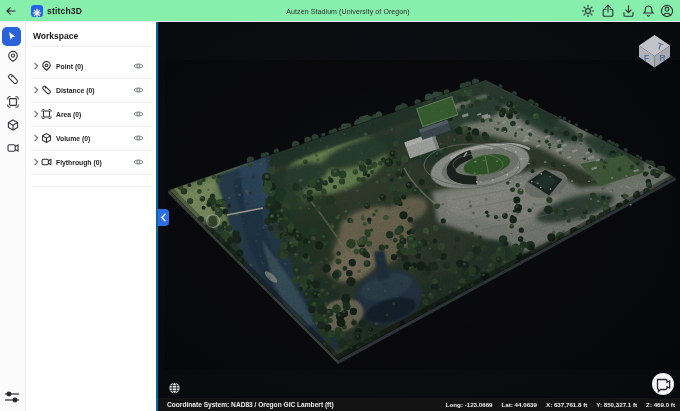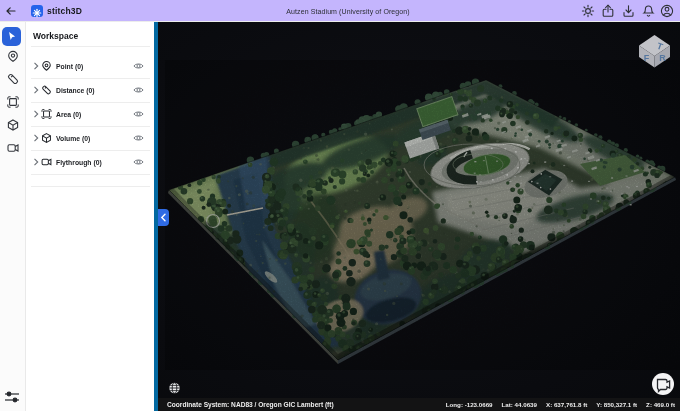--- a/index.html
+++ b/index.html
@@ -1,17 +1,17 @@
 <!DOCTYPE html>
 <html><head><meta charset="utf-8"><style>
 *{margin:0;padding:0;box-sizing:border-box}
 body{width:680px;height:411px;overflow:hidden;font-family:"Liberation Sans",sans-serif;background:#fff;position:relative}
-.topbar{position:absolute;left:0;top:0;width:680px;height:22px;background:#c4b5fd;border-bottom:1px solid #ececec;z-index:5}
+.topbar{position:absolute;left:0;top:0;width:680px;height:22px;background:#86efac;border-bottom:1px solid #ececec;z-index:5}
 .rail{position:absolute;left:0;top:22px;width:26px;height:389px;background:#fbfbfb;border-right:1px solid #e9e9e9;z-index:4}
-.panel{position:absolute;left:26px;top:22px;width:132px;height:389px;background:#fff;border-right:4px solid #0369a1;z-index:4}
+.panel{position:absolute;left:26px;top:22px;width:132px;height:389px;background:#fff;border-right:2px solid #0369a1;z-index:4}
 .viewport{position:absolute;left:158px;top:22px;width:522px;height:376px;background:radial-gradient(ellipse 420px 300px at 45% 48%, #101116 0%, #0a0b0f 70%, #08090c 100%);z-index:1}
 .statusbar{position:absolute;left:158px;top:398px;width:522px;height:13px;background:#131314;color:#ededed;font-size:6.6px;display:flex;align-items:center;justify-content:space-between;padding:0 5px 0 9px;z-index:6;font-weight:700}
 .statusbar .r{display:flex;gap:9px;font-size:6.2px}
 .title{position:absolute;left:16px;right:0;top:0;height:22px;display:flex;align-items:center;justify-content:center;font-size:7px;color:#2b2e33;font-weight:400;letter-spacing:.1px}
 .logo{position:absolute;left:31px;top:5px;width:12px;height:12px;border-radius:3px;background:#2563eb}
 .brand{position:absolute;left:47px;top:0;height:22px;display:flex;align-items:center;font-size:8.5px;font-weight:700;color:#16181c;letter-spacing:.2px}
 .wsheader{position:absolute;left:7px;top:9px;font-size:8.5px;font-weight:700;color:#16181c}
 .row{position:absolute;left:0;width:131px;height:24px}
 .row .lbl{position:absolute;left:30px;top:50%;transform:translateY(-50%);font-size:6.8px;font-weight:700;color:#1c1e22}
 .hr{position:absolute;left:5px;right:4px;height:1px;background:#ededed}

